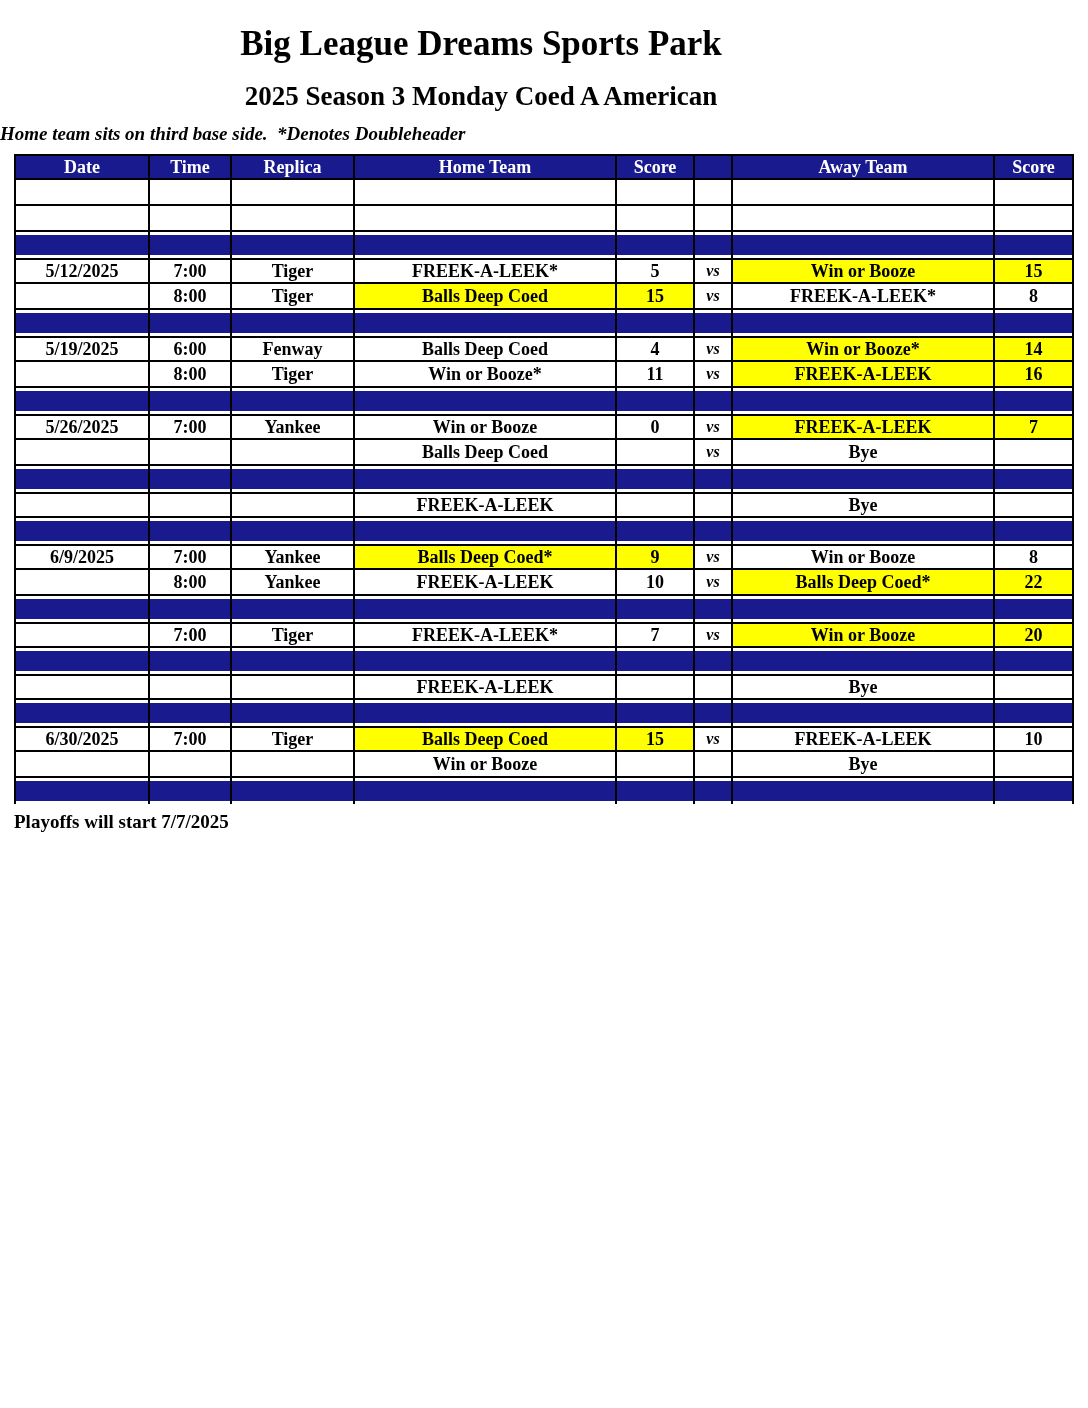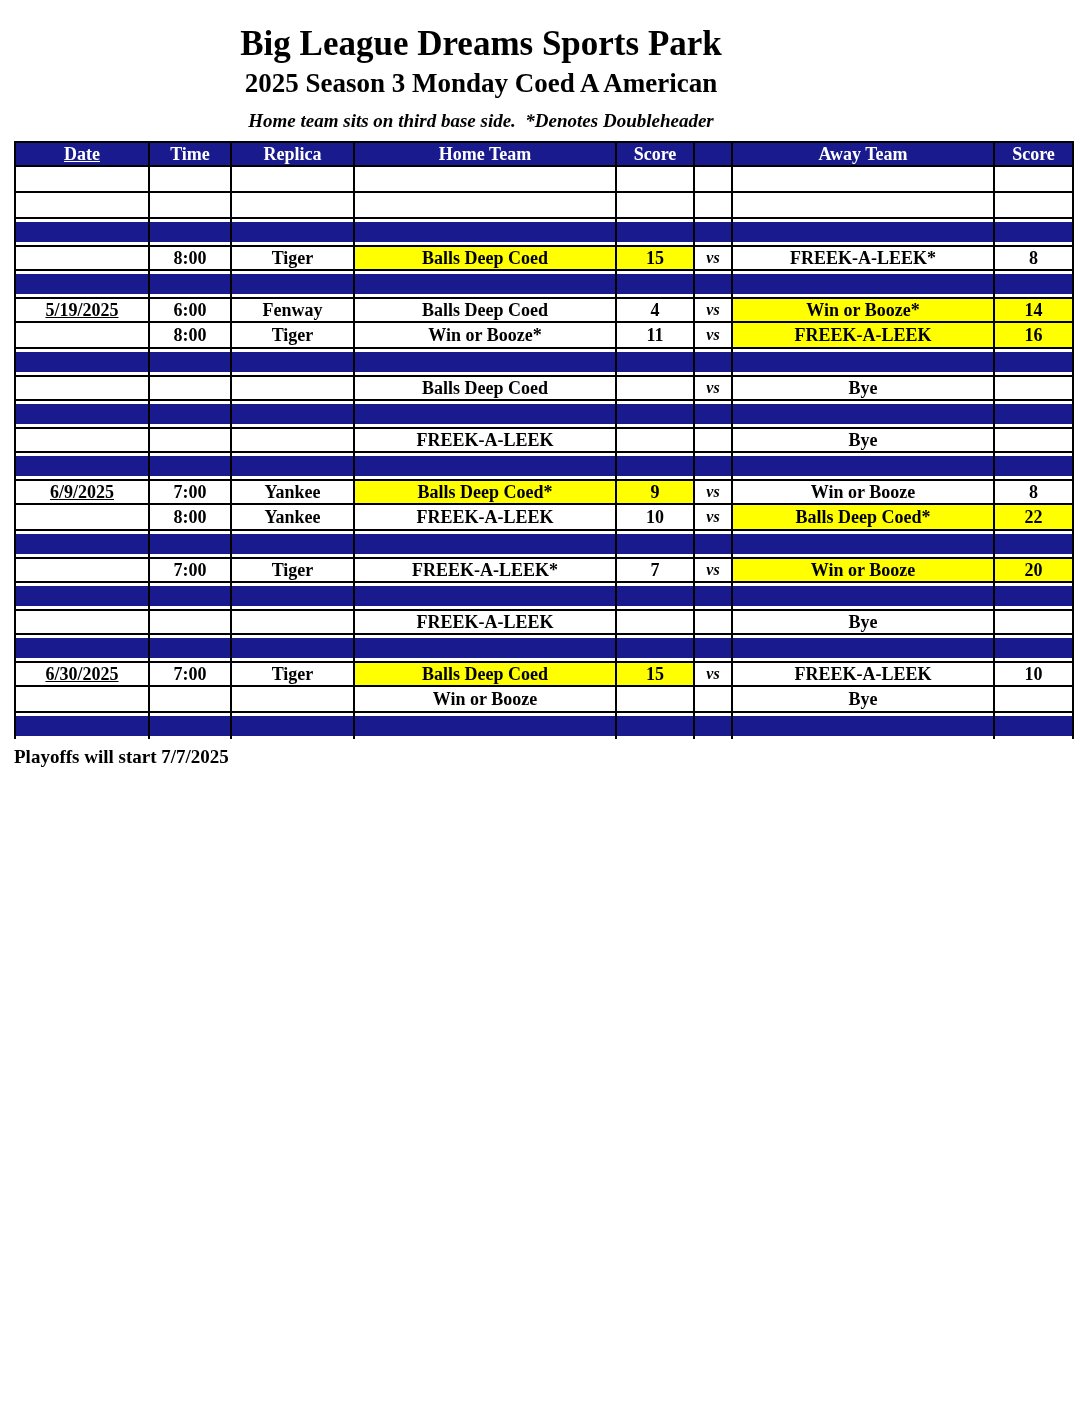--- a/index.html
+++ b/index.html
@@ -20,25 +20,25 @@
   .title {
     text-align: center;
     font-size: 35px;
     font-weight: bold;
     line-height: 1.15;
   }
   .subtitle {
     text-align: center;
     font-size: 27px;
     font-weight: bold;
-    margin-top: 4px;
+    margin-top: 17px;
     line-height: 1.15;
   }
   .note {
-    text-align: center;
+    text-align: left;
     font-size: 19px;
     font-weight: bold;
     font-style: italic;
     margin-top: 11px;
     white-space: pre-wrap;
   }
   table.schedule {
     table-layout: fixed;
     width: 1060px;
     margin: 9px 14px 0 14px;
@@ -59,21 +59,20 @@
     padding: 0;
     text-align: center;
     vertical-align: middle;
     border-right: 2px solid var(--border);
     border-bottom: 2px solid var(--border);
     overflow: hidden;
     white-space: nowrap;
   }
   .schedule th:first-child, .schedule td:first-child {
     border-left: 2px solid var(--border);
-    text-decoration: underline;
   }
   .schedule thead th {
     border-top: 2px solid var(--border);
     background: var(--navy);
     color: #ffffff;
     font-size: 18px;
   }
   tr.row-separator td {
     background: var(--navy);
     background-clip: content-box;
@@ -151,20 +150,30 @@
           <td></td>
           <td></td>
           <td></td>
           <td></td>
           <td></td>
           <td></td>
           <td></td>
           <td></td>
         </tr>
         <tr class="row-game">
+          <td>5/12/2025</td>
+          <td>7:00</td>
+          <td>Tiger</td>
+          <td>FREEK-A-LEEK*</td>
+          <td>5</td>
+          <td class="vs">vs</td>
+          <td class="hl">Win or Booze</td>
+          <td class="hl">15</td>
+        </tr>
+        <tr class="row-game">
           <td></td>
           <td>8:00</td>
           <td>Tiger</td>
           <td class="hl">Balls Deep Coed</td>
           <td class="hl">15</td>
           <td class="vs">vs</td>
           <td>FREEK-A-LEEK*</td>
           <td>8</td>
         </tr>
         <tr class="row-separator">
@@ -201,20 +210,30 @@
           <td></td>
           <td></td>
           <td></td>
           <td></td>
           <td></td>
           <td></td>
           <td></td>
           <td></td>
         </tr>
         <tr class="row-game">
+          <td>5/26/2025</td>
+          <td>7:00</td>
+          <td>Yankee</td>
+          <td>Win or Booze</td>
+          <td>0</td>
+          <td class="vs">vs</td>
+          <td class="hl">FREEK-A-LEEK</td>
+          <td class="hl">7</td>
+        </tr>
+        <tr class="row-game">
           <td></td>
           <td></td>
           <td></td>
           <td>Balls Deep Coed</td>
           <td></td>
           <td class="vs">vs</td>
           <td>Bye</td>
           <td></td>
         </tr>
         <tr class="row-separator">

